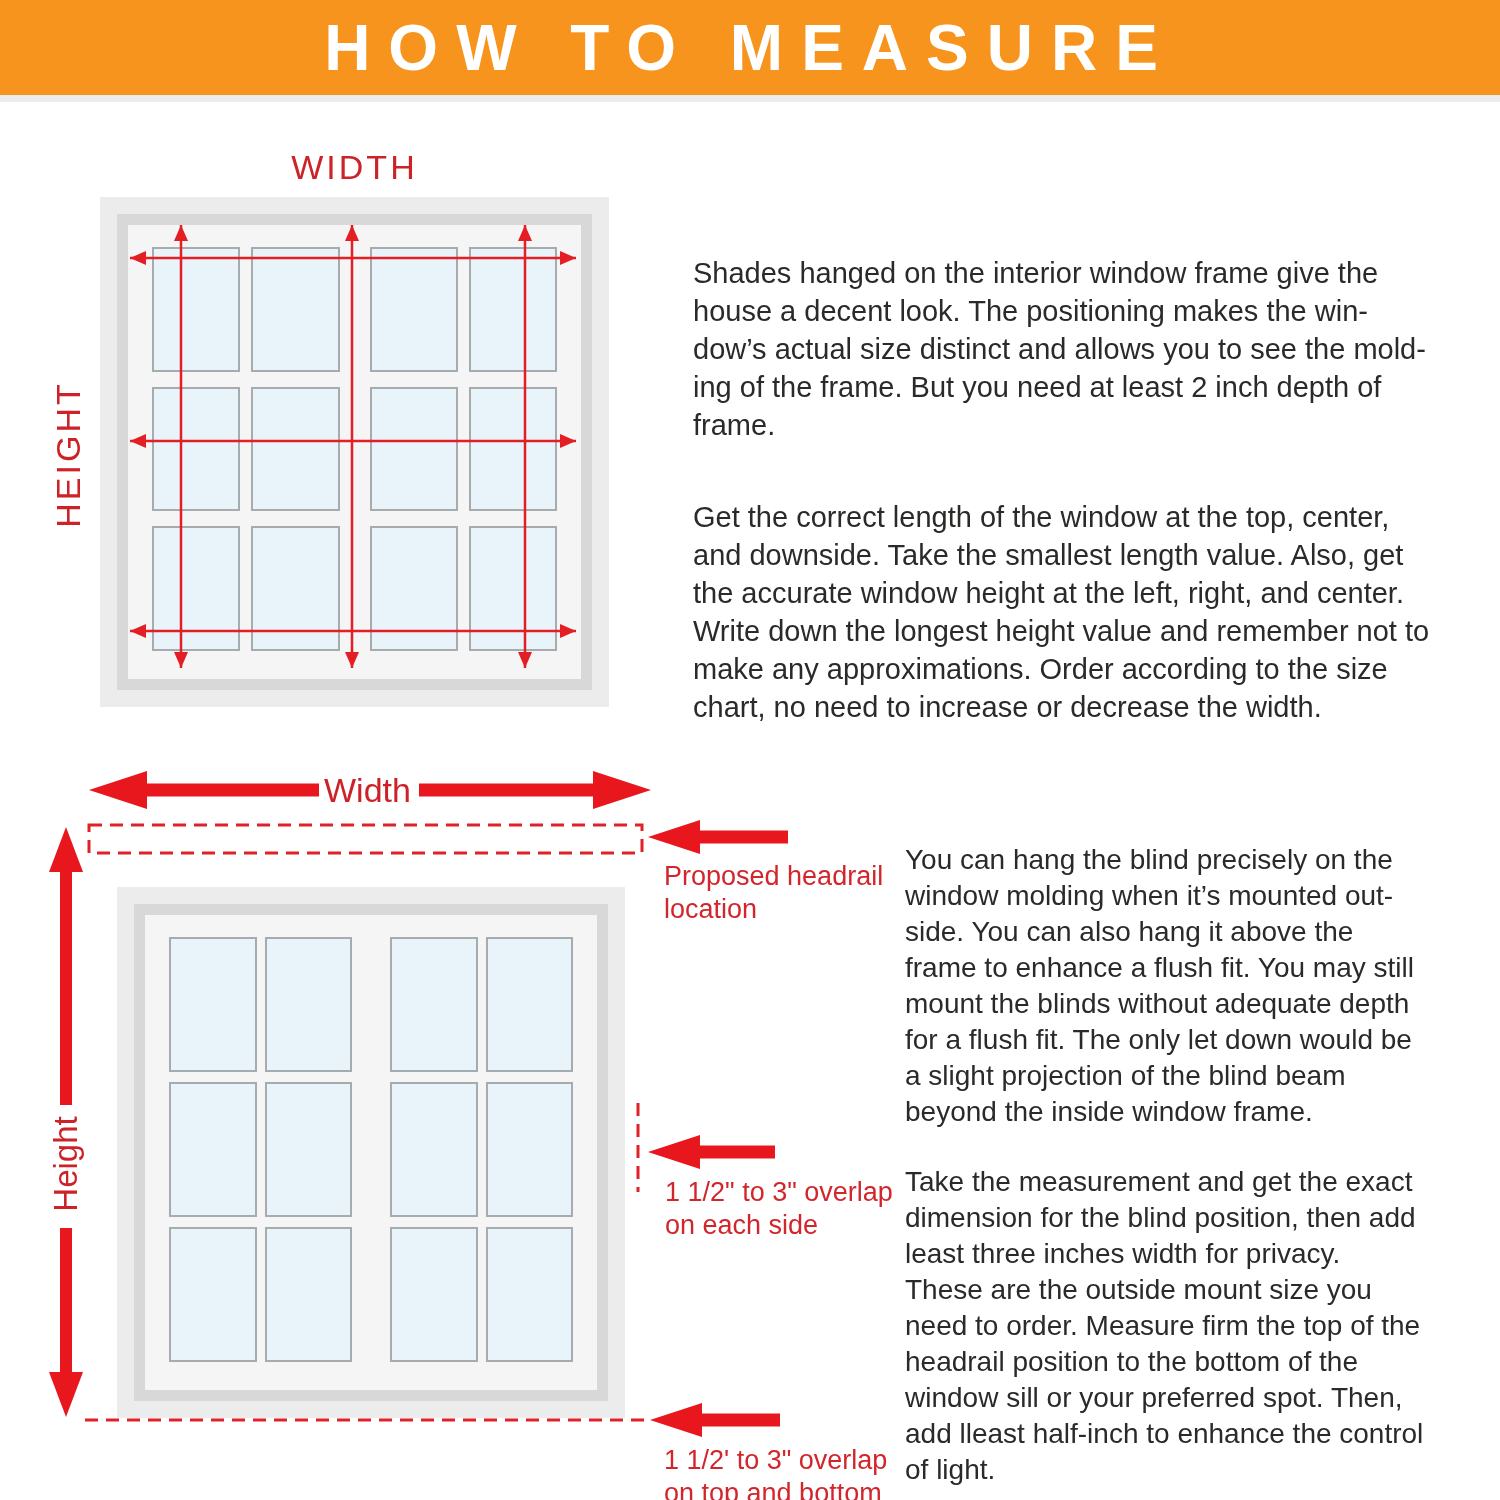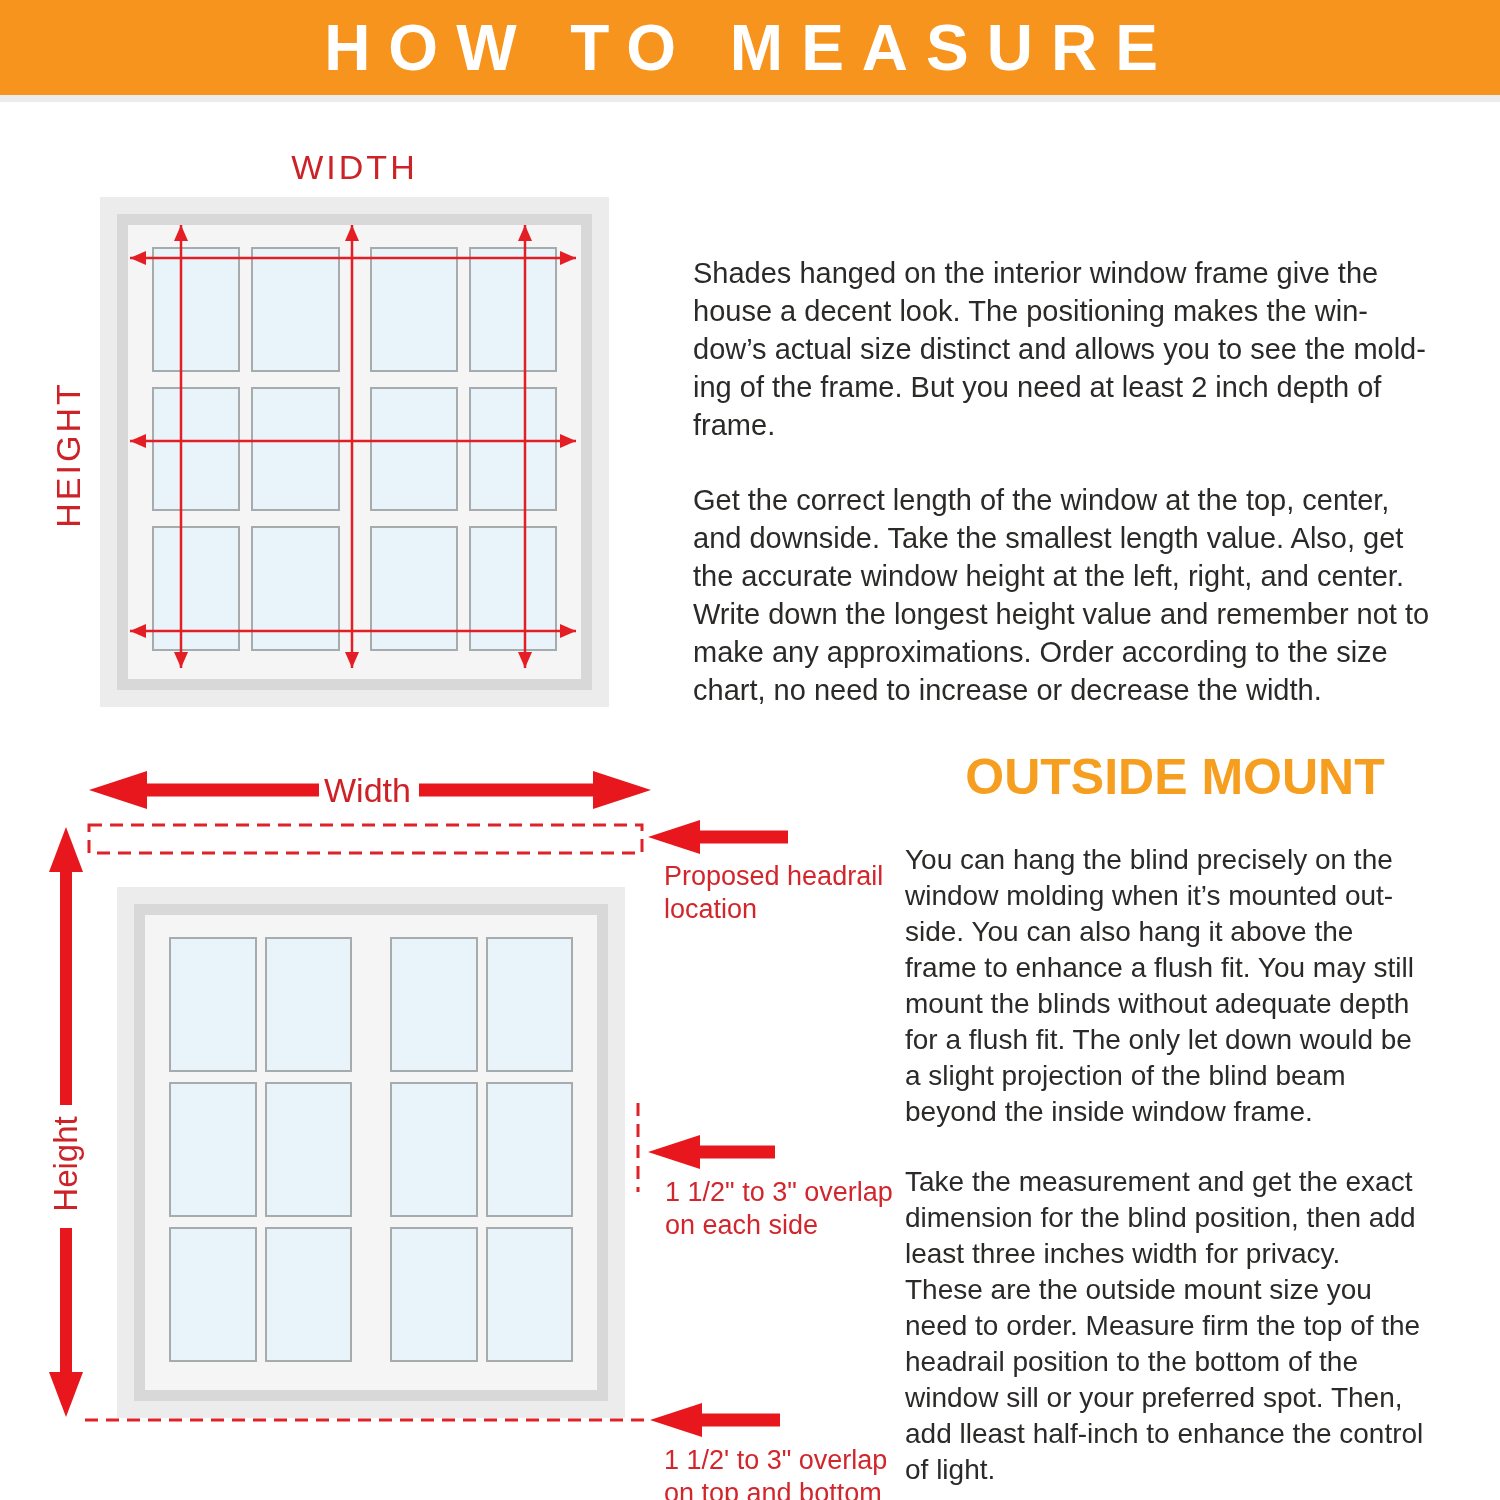--- a/index.html
+++ b/index.html
@@ -179,28 +179,27 @@
   <div class="note" style="left:640px;top:1444px;">1 1/2' to 3" overlap
 on top and bottom</div>
 
 
   <div class="body-text" style="left:693px;top:254px;width:790px;">Shades hanged on the interior window frame give the
 house a decent look. The positioning makes the win-
 dow’s actual size distinct and allows you to see the mold-
 ing of the frame. But you need at least 2 inch depth of
 frame.</div>
 
-  <div class="body-text" style="left:693px;top:481px;width:790px;">Get the correct length of the window at the top, center,
+  <div class="body-text" style="left:693px;top:498px;width:790px;">Get the correct length of the window at the top, center,
 and downside. Take the smallest length value. Also, get
 the accurate window height at the left, right, and center.
 Write down the longest height value and remember not to
 make any approximations. Order according to the size
 chart, no need to increase or decrease the width.</div>
 
-  <div class="mount-heading" style="left:885px;top:748px;width:580px;">OUTSIDE MOUNT</div>
 
   <div class="body-text narrow" style="left:905px;top:842px;width:600px;">You can hang the blind precisely on the
 window molding when it’s mounted out-
 side. You can also hang it above the
 frame to enhance a flush fit. You may still
 mount the blinds without adequate depth
 for a flush fit. The only let down would be
 a slight projection of the blind beam
 beyond the inside window frame.</div>
 

